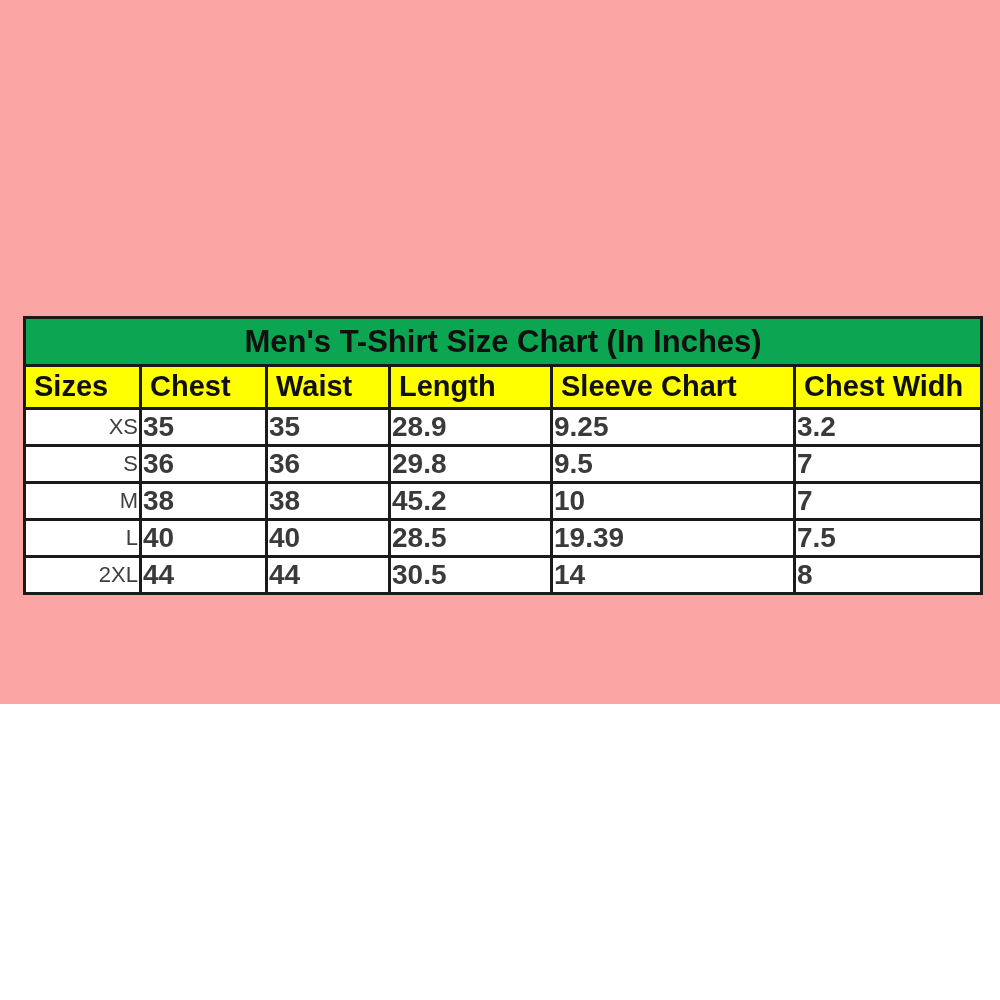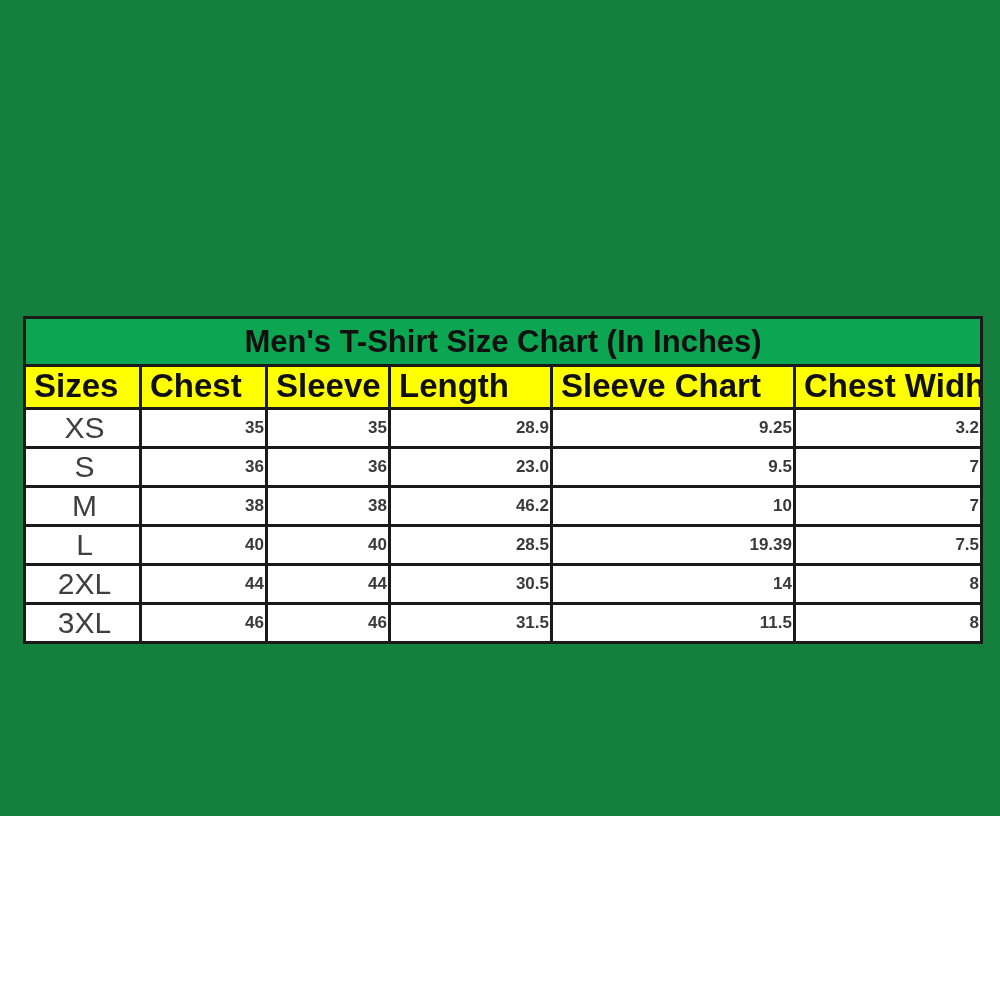--- a/index.html
+++ b/index.html
@@ -15,22 +15,22 @@
     margin: 0;
     padding: 0;
     width: 1000px;
     height: 1000px;
     background: #ffffff;
     font-family: "Liberation Sans", sans-serif;
   }
   .canvas {
     position: relative;
     width: 1000px;
-    height: 816px;
-    background: #15803d;
+    height: 704px;
+    background: #fca5a5;
     overflow: hidden;
   }
   table.size-table {
     position: absolute;
     left: 23px;
     top: 316px;
     width: 957px;
     border-collapse: collapse;
     table-layout: fixed;
   }
@@ -46,38 +46,38 @@
     text-align: center;
     font-weight: bold;
     font-size: 31px;
     color: var(--title-text);
   }
   .header-cell {
     height: 43px;
     background: var(--yellow);
     text-align: left;
     font-weight: bold;
-    font-size: 33px;
+    font-size: 29px;
     color: var(--title-text);
     padding: 0 0 2px 8px;
   }
   .size-cell {
     height: 35px;
     background: #ffffff;
-    text-align: center;
+    text-align: right;
     font-weight: 400;
-    font-size: 30px;
+    font-size: 22px;
     color: var(--size-text);
     padding-left: 5px;
   }
   .value-cell {
     background: #ffffff;
-    text-align: right;
+    text-align: left;
     font-weight: 700;
-    font-size: 17px;
+    font-size: 28px;
     color: var(--value-text);
   }
 </style>
 </head>
 <body>
 
 <div class="canvas">
   <table class="size-table">
     <colgroup>
       <col style="width:116px">
@@ -87,68 +87,60 @@
       <col style="width:243px">
       <col style="width:187px">
     </colgroup>
     <tbody>
       <tr>
         <td class="title-cell" colspan="6">Men's T-Shirt Size Chart (In Inches)</td>
       </tr>
       <tr>
         <th class="header-cell">Sizes</th>
         <th class="header-cell">Chest</th>
-        <th class="header-cell">Sleeve</th>
+        <th class="header-cell">Waist</th>
         <th class="header-cell">Length</th>
         <th class="header-cell">Sleeve Chart</th>
         <th class="header-cell">Chest Widh</th>
       </tr>
       <tr>
         <td class="size-cell">XS</td>
         <td class="value-cell">35</td>
         <td class="value-cell">35</td>
         <td class="value-cell">28.9</td>
         <td class="value-cell">9.25</td>
         <td class="value-cell">3.2</td>
       </tr>
       <tr>
         <td class="size-cell">S</td>
         <td class="value-cell">36</td>
         <td class="value-cell">36</td>
-        <td class="value-cell">23.0</td>
+        <td class="value-cell">29.8</td>
         <td class="value-cell">9.5</td>
         <td class="value-cell">7</td>
       </tr>
       <tr>
         <td class="size-cell">M</td>
         <td class="value-cell">38</td>
         <td class="value-cell">38</td>
-        <td class="value-cell">46.2</td>
+        <td class="value-cell">45.2</td>
         <td class="value-cell">10</td>
         <td class="value-cell">7</td>
       </tr>
       <tr>
         <td class="size-cell">L</td>
         <td class="value-cell">40</td>
         <td class="value-cell">40</td>
         <td class="value-cell">28.5</td>
         <td class="value-cell">19.39</td>
         <td class="value-cell">7.5</td>
       </tr>
       <tr>
         <td class="size-cell">2XL</td>
         <td class="value-cell">44</td>
         <td class="value-cell">44</td>
         <td class="value-cell">30.5</td>
         <td class="value-cell">14</td>
         <td class="value-cell">8</td>
       </tr>
-      <tr>
-        <td class="size-cell">3XL</td>
-        <td class="value-cell">46</td>
-        <td class="value-cell">46</td>
-        <td class="value-cell">31.5</td>
-        <td class="value-cell">11.5</td>
-        <td class="value-cell">8</td>
-      </tr>
     </tbody>
   </table>
 </div>
 
 </body></html>

